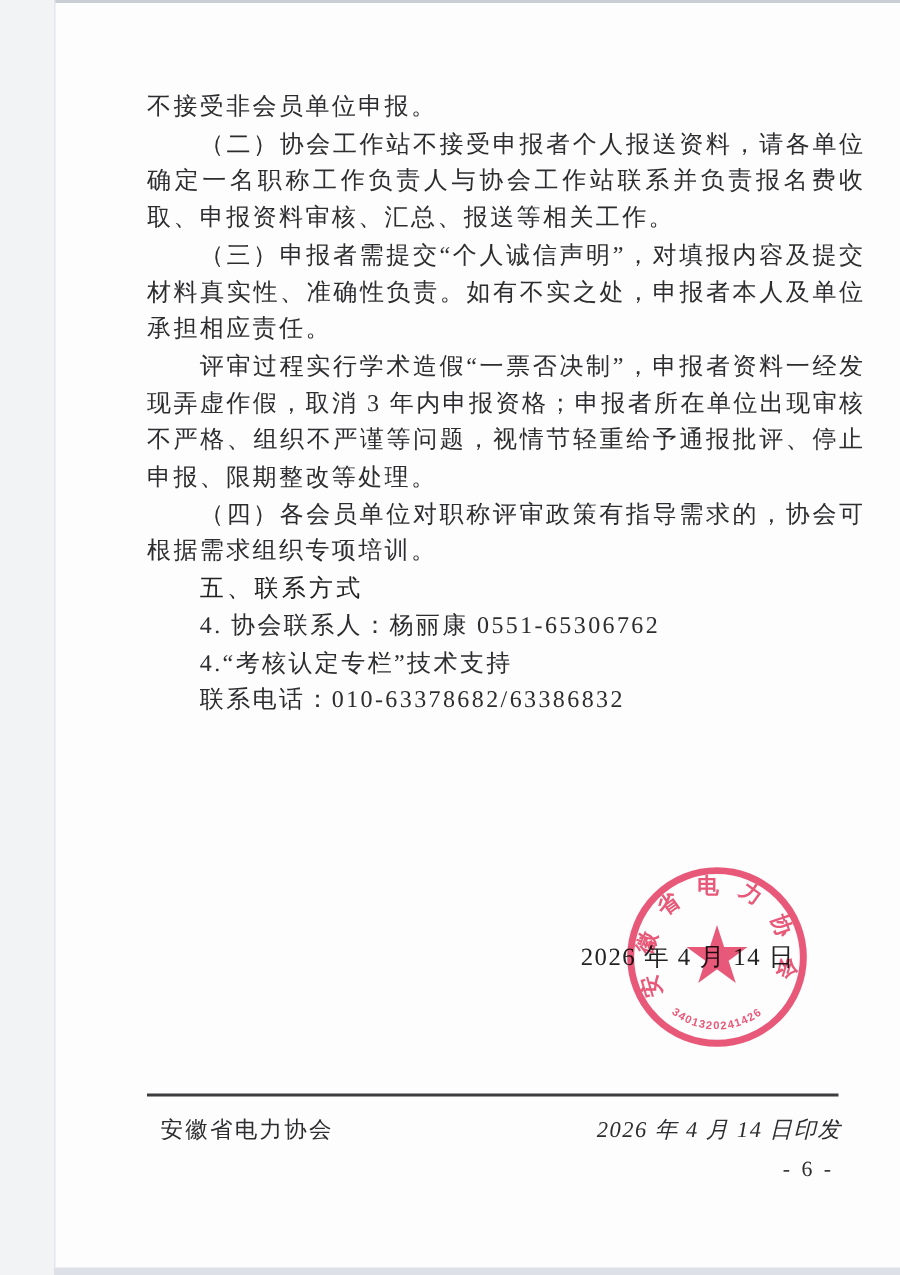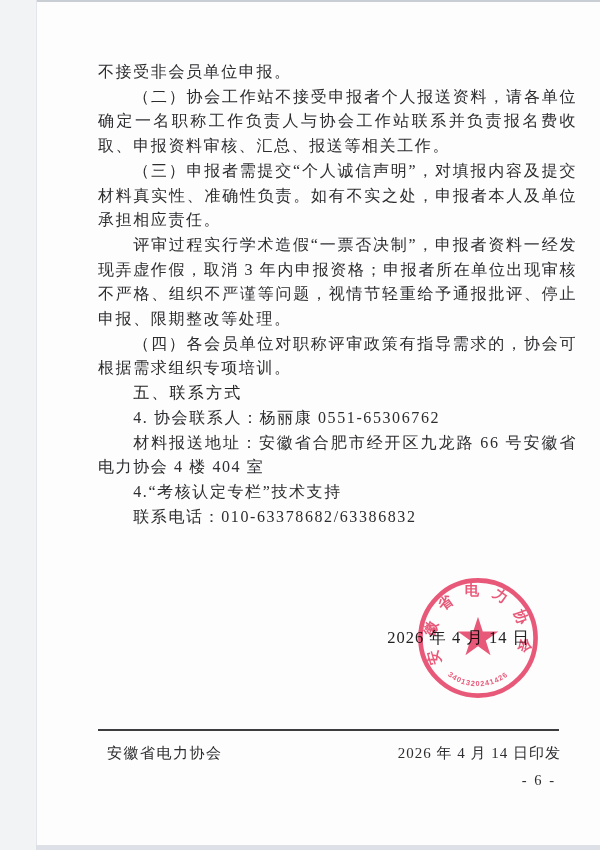--- a/index.html
+++ b/index.html
@@ -68,21 +68,21 @@
 
   .footer-rule{
     position:absolute;left:62px;top:729px;width:461px;height:2px;background:#3d3d40;
   }
   .footer-issuer{
     position:absolute;left:71px;top:744px;
     font-size:15px;letter-spacing:1.5px;color:#2d2d2f;
   }
   .footer-printdate{
     position:absolute;right:75px;top:744px;
-    font-size:15px;letter-spacing:1px;color:#2d2d2f;
+    font-size:15px;letter-spacing:1px;color:#2d2d2f;font-style:italic;
   }
   .footer-pagenum{
     position:absolute;right:80px;top:772px;
     font-size:14.5px;letter-spacing:2px;color:#2d2d2f;
   }
 </style>
 </head>
 <body>
 
 <div class="page">
@@ -90,21 +90,20 @@
   <div class="edge-left"></div>
 
   <div class="body-col">
     <p class="para-noindent">不接受非会员单位申报。</p>
     <p class="para-indent">（二）协会工作站不接受申报者个人报送资料，请各单位确定一名职称工作负责人与协会工作站联系并负责报名费收取、申报资料审核、汇总、报送等相关工作。</p>
     <p class="para-indent">（三）申报者需提交“个人诚信声明”，对填报内容及提交材料真实性、准确性负责。如有不实之处，申报者本人及单位承担相应责任。</p>
     <p class="para-indent">评审过程实行学术造假“一票否决制”，申报者资料一经发现弄虚作假，取消 3 年内申报资格；申报者所在单位出现审核不严格、组织不严谨等问题，视情节轻重给予通报批评、停止申报、限期整改等处理。</p>
     <p class="para-indent">（四）各会员单位对职称评审政策有指导需求的，协会可根据需求组织专项培训。</p>
     <p class="section-heading">五、联系方式</p>
     <p class="para-indent">4. 协会联系人：杨丽康 0551-65306762</p>
-    <p class="para-indent">材料报送地址：安徽省合肥市经开区九龙路 66 号安徽省电力协会 4 楼 404 室</p>
     <p class="para-indent">4.“考核认定专栏”技术支持</p>
     <p class="para-indent">联系电话：010-63378682/63386832</p>
   </div>
 
   <div class="doc-date">2026 年 4 月 14 日</div>
 
   <div class="seal">
     <svg width="130" height="130" viewBox="0 0 140 140">
       <defs>
         <path id="sealTextArc" d="M 31,94.4 A 46,46 0 1 1 109,94.4" fill="none"></path>

